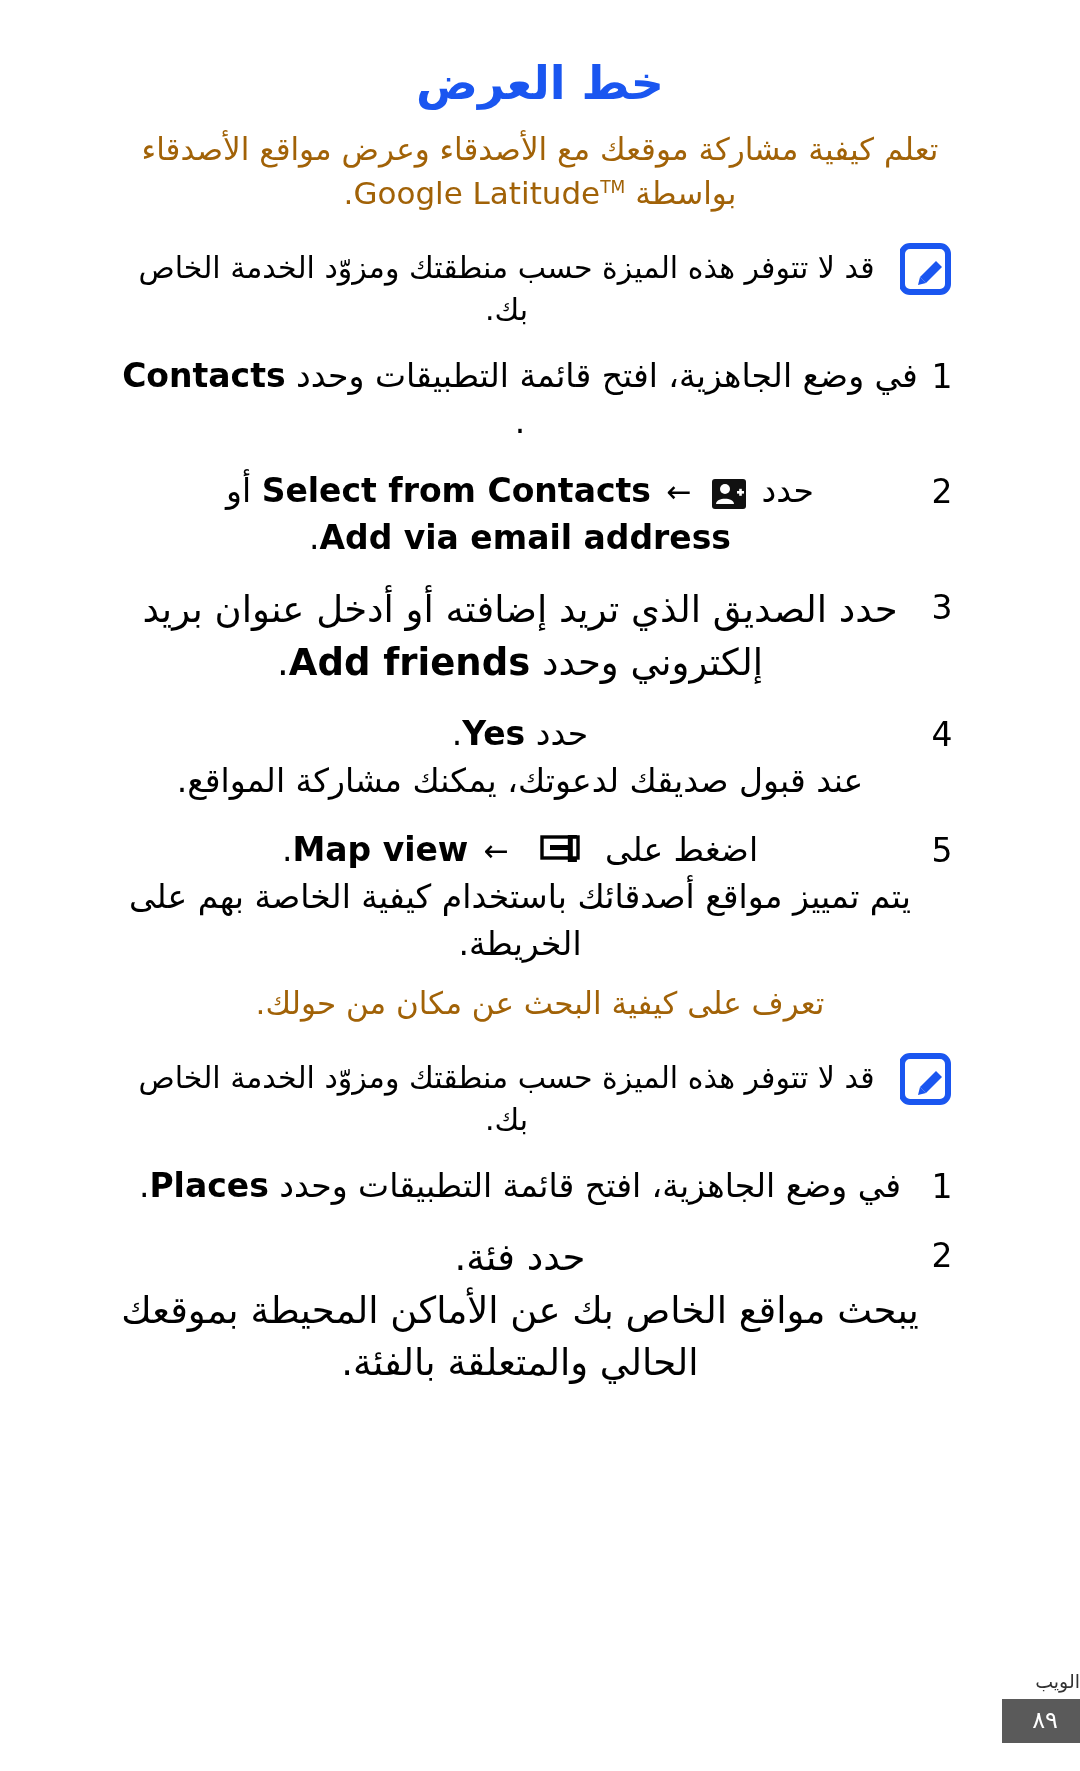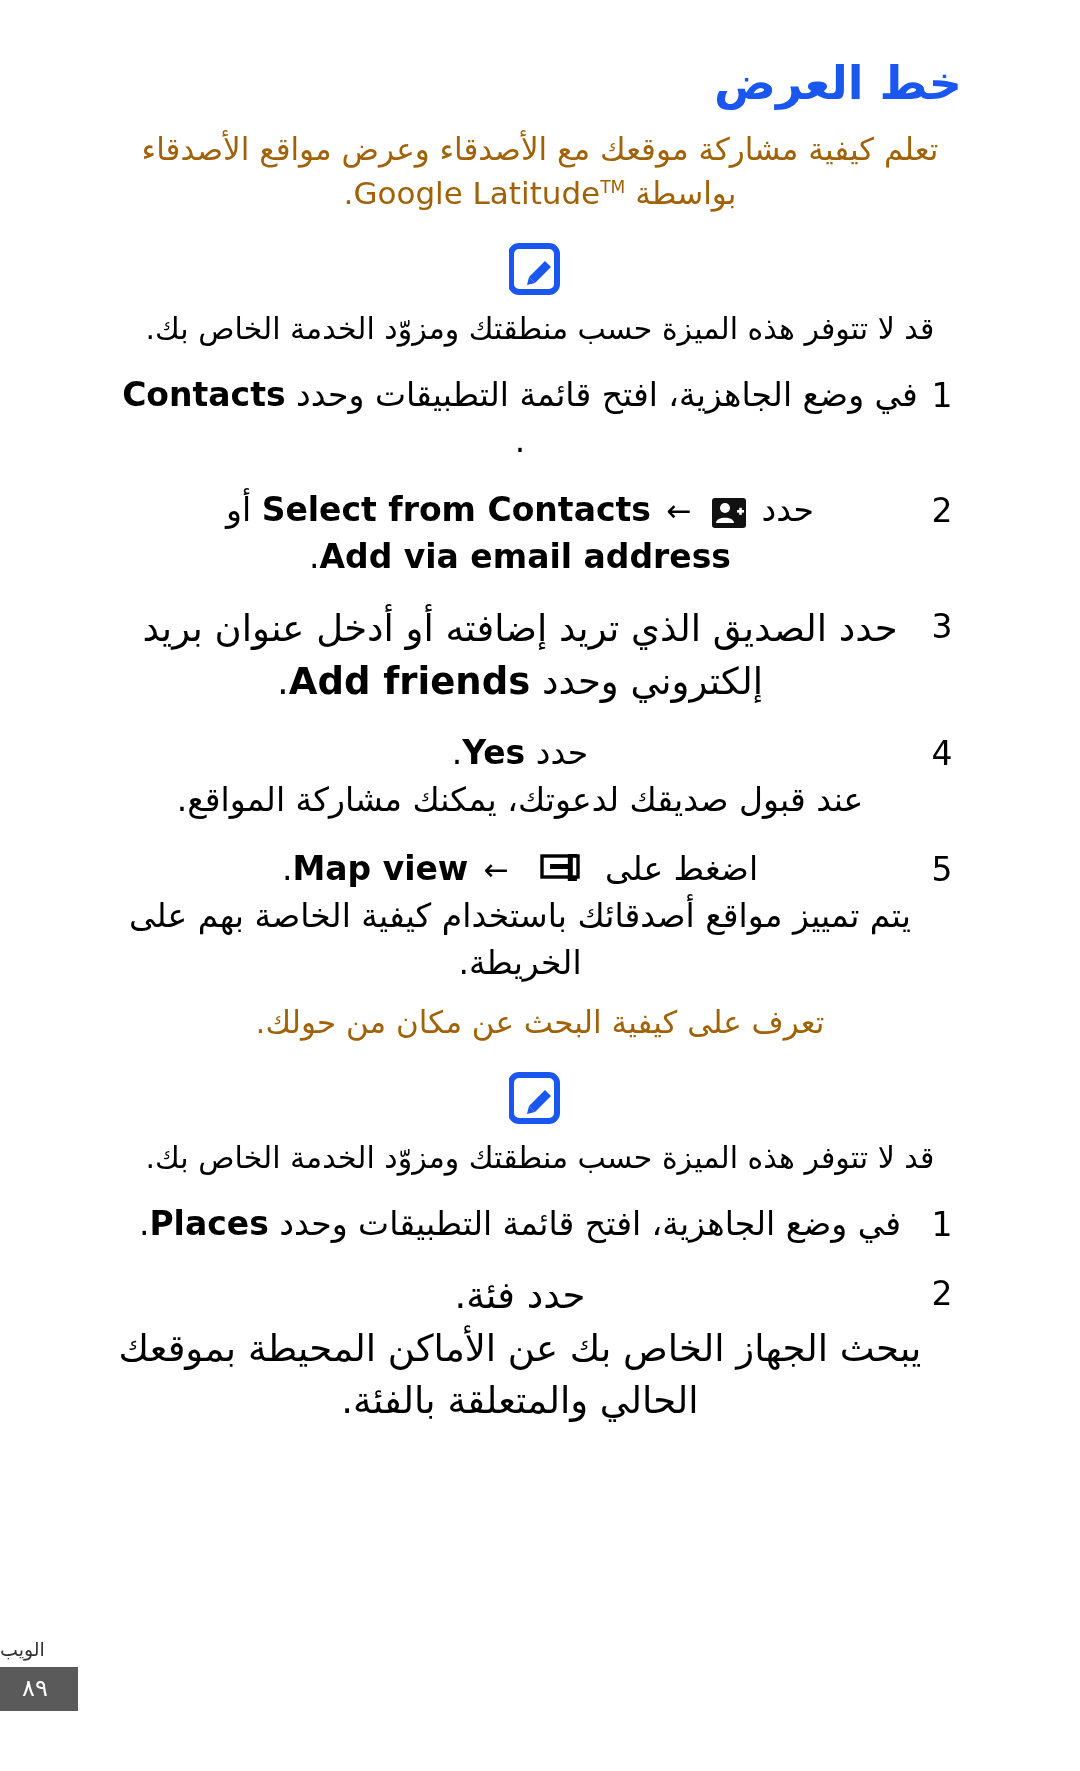--- a/index.html
+++ b/index.html
@@ -28,21 +28,21 @@
     color: #1a56f0;
     font-size: 46px;
     font-weight: bold;
     text-align: right;
     direction: rtl;
     line-height: 1.1;
     margin: 0;
     padding: 0;
     letter-spacing: 0;
   }
-  .h-latitude { padding-top: 58px; }
+  .h-latitude { padding-top: 58px; text-align: center; }
   .h-places   { padding-top: 62px; }
 
   
   .body-para {
     font-size: 31px;
     line-height: 1.42;
     text-align: center;
     direction: rtl;
     margin: 18px 0 0 0;
     padding: 0;
@@ -57,22 +57,22 @@
   }
   sup.tm {
     font-size: 0.55em;
     vertical-align: super;
     line-height: 0;
   }
 
   
   .note {
     display: flex;
-    flex-direction: column;
-    align-items: center;
+    flex-direction: row;
+    align-items: flex-start;
     direction: rtl;
     margin-top: 26px;
     gap: 5px;
   }
   .note-icon {
     flex: 0 0 auto;
     width: 62px;
     height: 54px;
     position: relative;
     margin-top: 2px;
@@ -141,22 +141,22 @@
     display: inline-block;
     font-size: 30px;
     margin: 0 5px;
   }
 
   
   .footer {
     position: absolute;
     left: 0;
     right: 0;
-    bottom: 60px;
-    text-align: left;
+    bottom: 28px;
+    text-align: right;
     direction: rtl;
   }
   .footer-label {
     font-size: 19px;
     color: #333;
     line-height: 1.2;
     margin-bottom: 6px;
   }
   .footer-page {
     display: inline-block;
@@ -279,21 +279,21 @@
       <div class="step-body big">
         <span>في وضع الجاهزية، افتح قائمة التطبيقات وحدد</span>
         <b class="ltr-inline">Places</b><span>.</span>
       </div>
     </li>
 
     <li class="step">
       <div class="step-num">2</div>
       <div class="step-body">
         <span>حدد فئة.</span>
-        <div>يبحث الجهاز الخاص بك عن الأماكن المحيطة بموقعك الحالي والمتعلقة بالفئة.</div>
+        <div>يبحث مواقع الخاص بك عن الأماكن المحيطة بموقعك الحالي والمتعلقة بالفئة.</div>
       </div>
     </li>
 
   </ol>
 
   <div class="footer">
     <div class="footer-label">الويب</div>
     <div class="footer-page">٨٩</div>
   </div>
 

